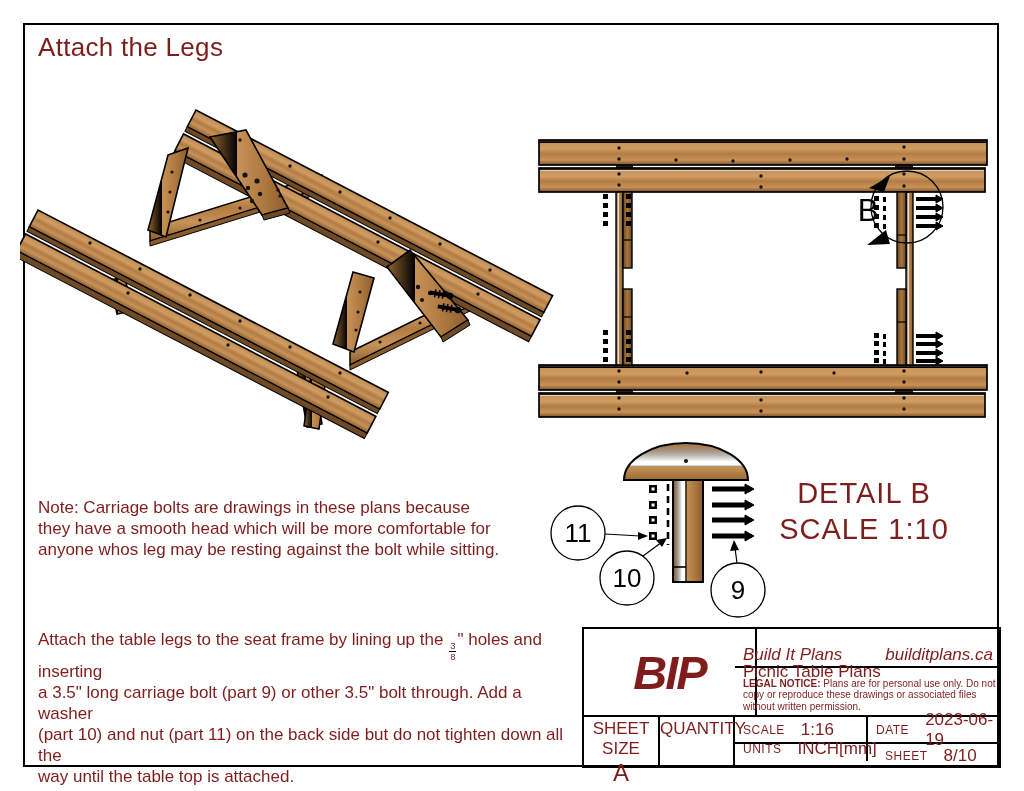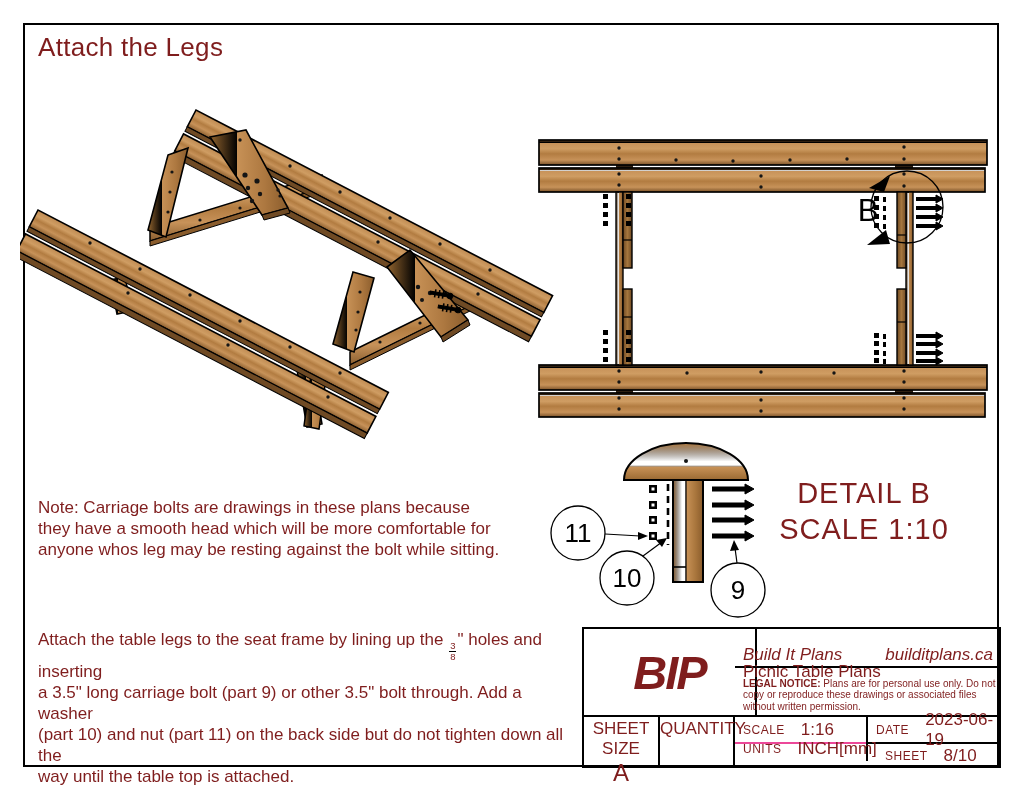--- a/index.html
+++ b/index.html
@@ -21,21 +21,21 @@
            display:flex;align-items:center;justify-content:center;font-size:47px;font-weight:bold;font-style:italic;letter-spacing:-2px;}
   .tb-head{left:151px;top:0;width:266px;height:25px;border-bottom:2px solid #000;display:flex;align-items:center;
            justify-content:space-between;padding:0 8px;font-size:17px;font-style:italic;margin-top:14px;}
   .tb-proj{left:151px;top:25px;width:266px;height:63px;border-bottom:2px solid #000;padding:8px 8px;}
   .tb-proj .proj-name{font-size:17px;}
   .tb-legal{position:absolute;left:8px;right:4px;bottom:3px;font-size:10px;line-height:11.5px;margin-top:40px;}
   .tb-ss{left:0;top:88px;width:76px;height:51px;border-right:2px solid #000;text-align:center;}
   .tb-qty{left:76px;top:88px;width:75px;height:51px;border-right:2px solid #000;text-align:center;}
   .tb-lbl{font-size:17px;padding-top:2px;}
   .tb-big{font-size:24px;}
-  .tb-scale{left:151px;top:88px;width:133px;height:27px;border-right:2px solid #000;border-bottom:2px solid #ec4899;}
+  .tb-scale{left:151px;top:88px;width:133px;height:27px;border-right:2px solid #000;border-bottom:2px solid #000000;}
   .tb-date{left:284px;top:88px;width:133px;height:27px;border-bottom:2px solid #000;}
   .tb-units{left:151px;top:108px;width:133px;height:24px;border-right:2px solid #000;}
   .tb-sheet{left:293px;top:115px;width:133px;height:24px;}
   .tb-kv{display:flex;align-items:center;height:100%;padding-left:8px;}
   .tb-kv .k{font-size:12px;letter-spacing:0.5px;}
   .tb-kv .v{font-size:17px;margin-left:16px;}
   svg{position:absolute;}
   text{font-family:"Liberation Sans",sans-serif;}
 </style>
 </head>

